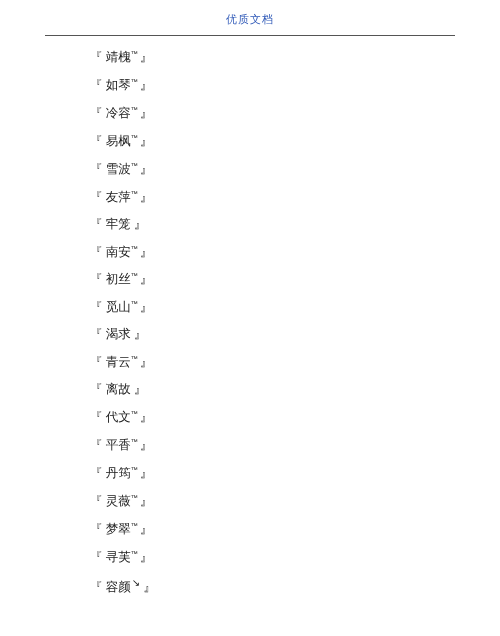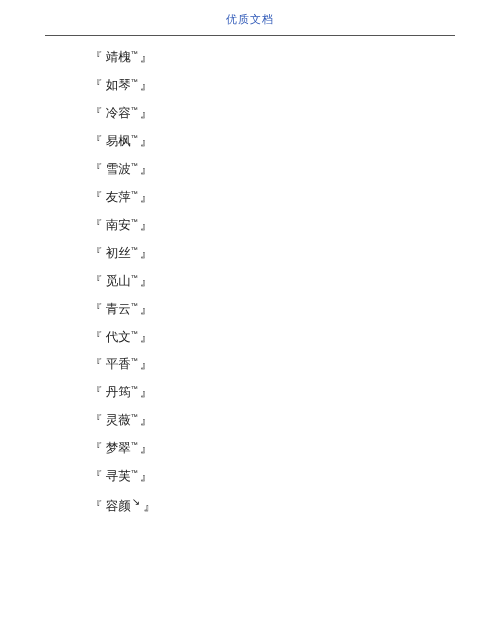--- a/index.html
+++ b/index.html
@@ -63,24 +63,27 @@
 <div class="page">
   <div class="header-title">优质文档</div>
   <hr class="rule">
   <div class="content" id="list">
       <div class="item"><span class="bracket">『 </span><span>靖槐</span><span class="tm">™</span><span class="bracket"> 』</span></div>
       <div class="item"><span class="bracket">『 </span><span>如琴</span><span class="tm">™</span><span class="bracket"> 』</span></div>
       <div class="item"><span class="bracket">『 </span><span>冷容</span><span class="tm">™</span><span class="bracket"> 』</span></div>
       <div class="item"><span class="bracket">『 </span><span>易枫</span><span class="tm">™</span><span class="bracket"> 』</span></div>
       <div class="item"><span class="bracket">『 </span><span>雪波</span><span class="tm">™</span><span class="bracket"> 』</span></div>
       <div class="item"><span class="bracket">『 </span><span>友萍</span><span class="tm">™</span><span class="bracket"> 』</span></div>
+      <div class="item"><span class="bracket">『 </span><span>牢笼</span><span></span><span class="bracket"> 』</span></div>
       <div class="item"><span class="bracket">『 </span><span>南安</span><span class="tm">™</span><span class="bracket"> 』</span></div>
       <div class="item"><span class="bracket">『 </span><span>初丝</span><span class="tm">™</span><span class="bracket"> 』</span></div>
       <div class="item"><span class="bracket">『 </span><span>觅山</span><span class="tm">™</span><span class="bracket"> 』</span></div>
+      <div class="item"><span class="bracket">『 </span><span>渴求</span><span></span><span class="bracket"> 』</span></div>
       <div class="item"><span class="bracket">『 </span><span>青云</span><span class="tm">™</span><span class="bracket"> 』</span></div>
+      <div class="item"><span class="bracket">『 </span><span>离故</span><span></span><span class="bracket"> 』</span></div>
       <div class="item"><span class="bracket">『 </span><span>代文</span><span class="tm">™</span><span class="bracket"> 』</span></div>
       <div class="item"><span class="bracket">『 </span><span>平香</span><span class="tm">™</span><span class="bracket"> 』</span></div>
       <div class="item"><span class="bracket">『 </span><span>丹筠</span><span class="tm">™</span><span class="bracket"> 』</span></div>
       <div class="item"><span class="bracket">『 </span><span>灵薇</span><span class="tm">™</span><span class="bracket"> 』</span></div>
       <div class="item"><span class="bracket">『 </span><span>梦翠</span><span class="tm">™</span><span class="bracket"> 』</span></div>
       <div class="item"><span class="bracket">『 </span><span>寻芙</span><span class="tm">™</span><span class="bracket"> 』</span></div>
       <div class="item"><span class="bracket">『 </span><span>容颜</span><span class="tail">↘</span><span class="bracket"> 』</span></div>
     </div>
 </div>
 

